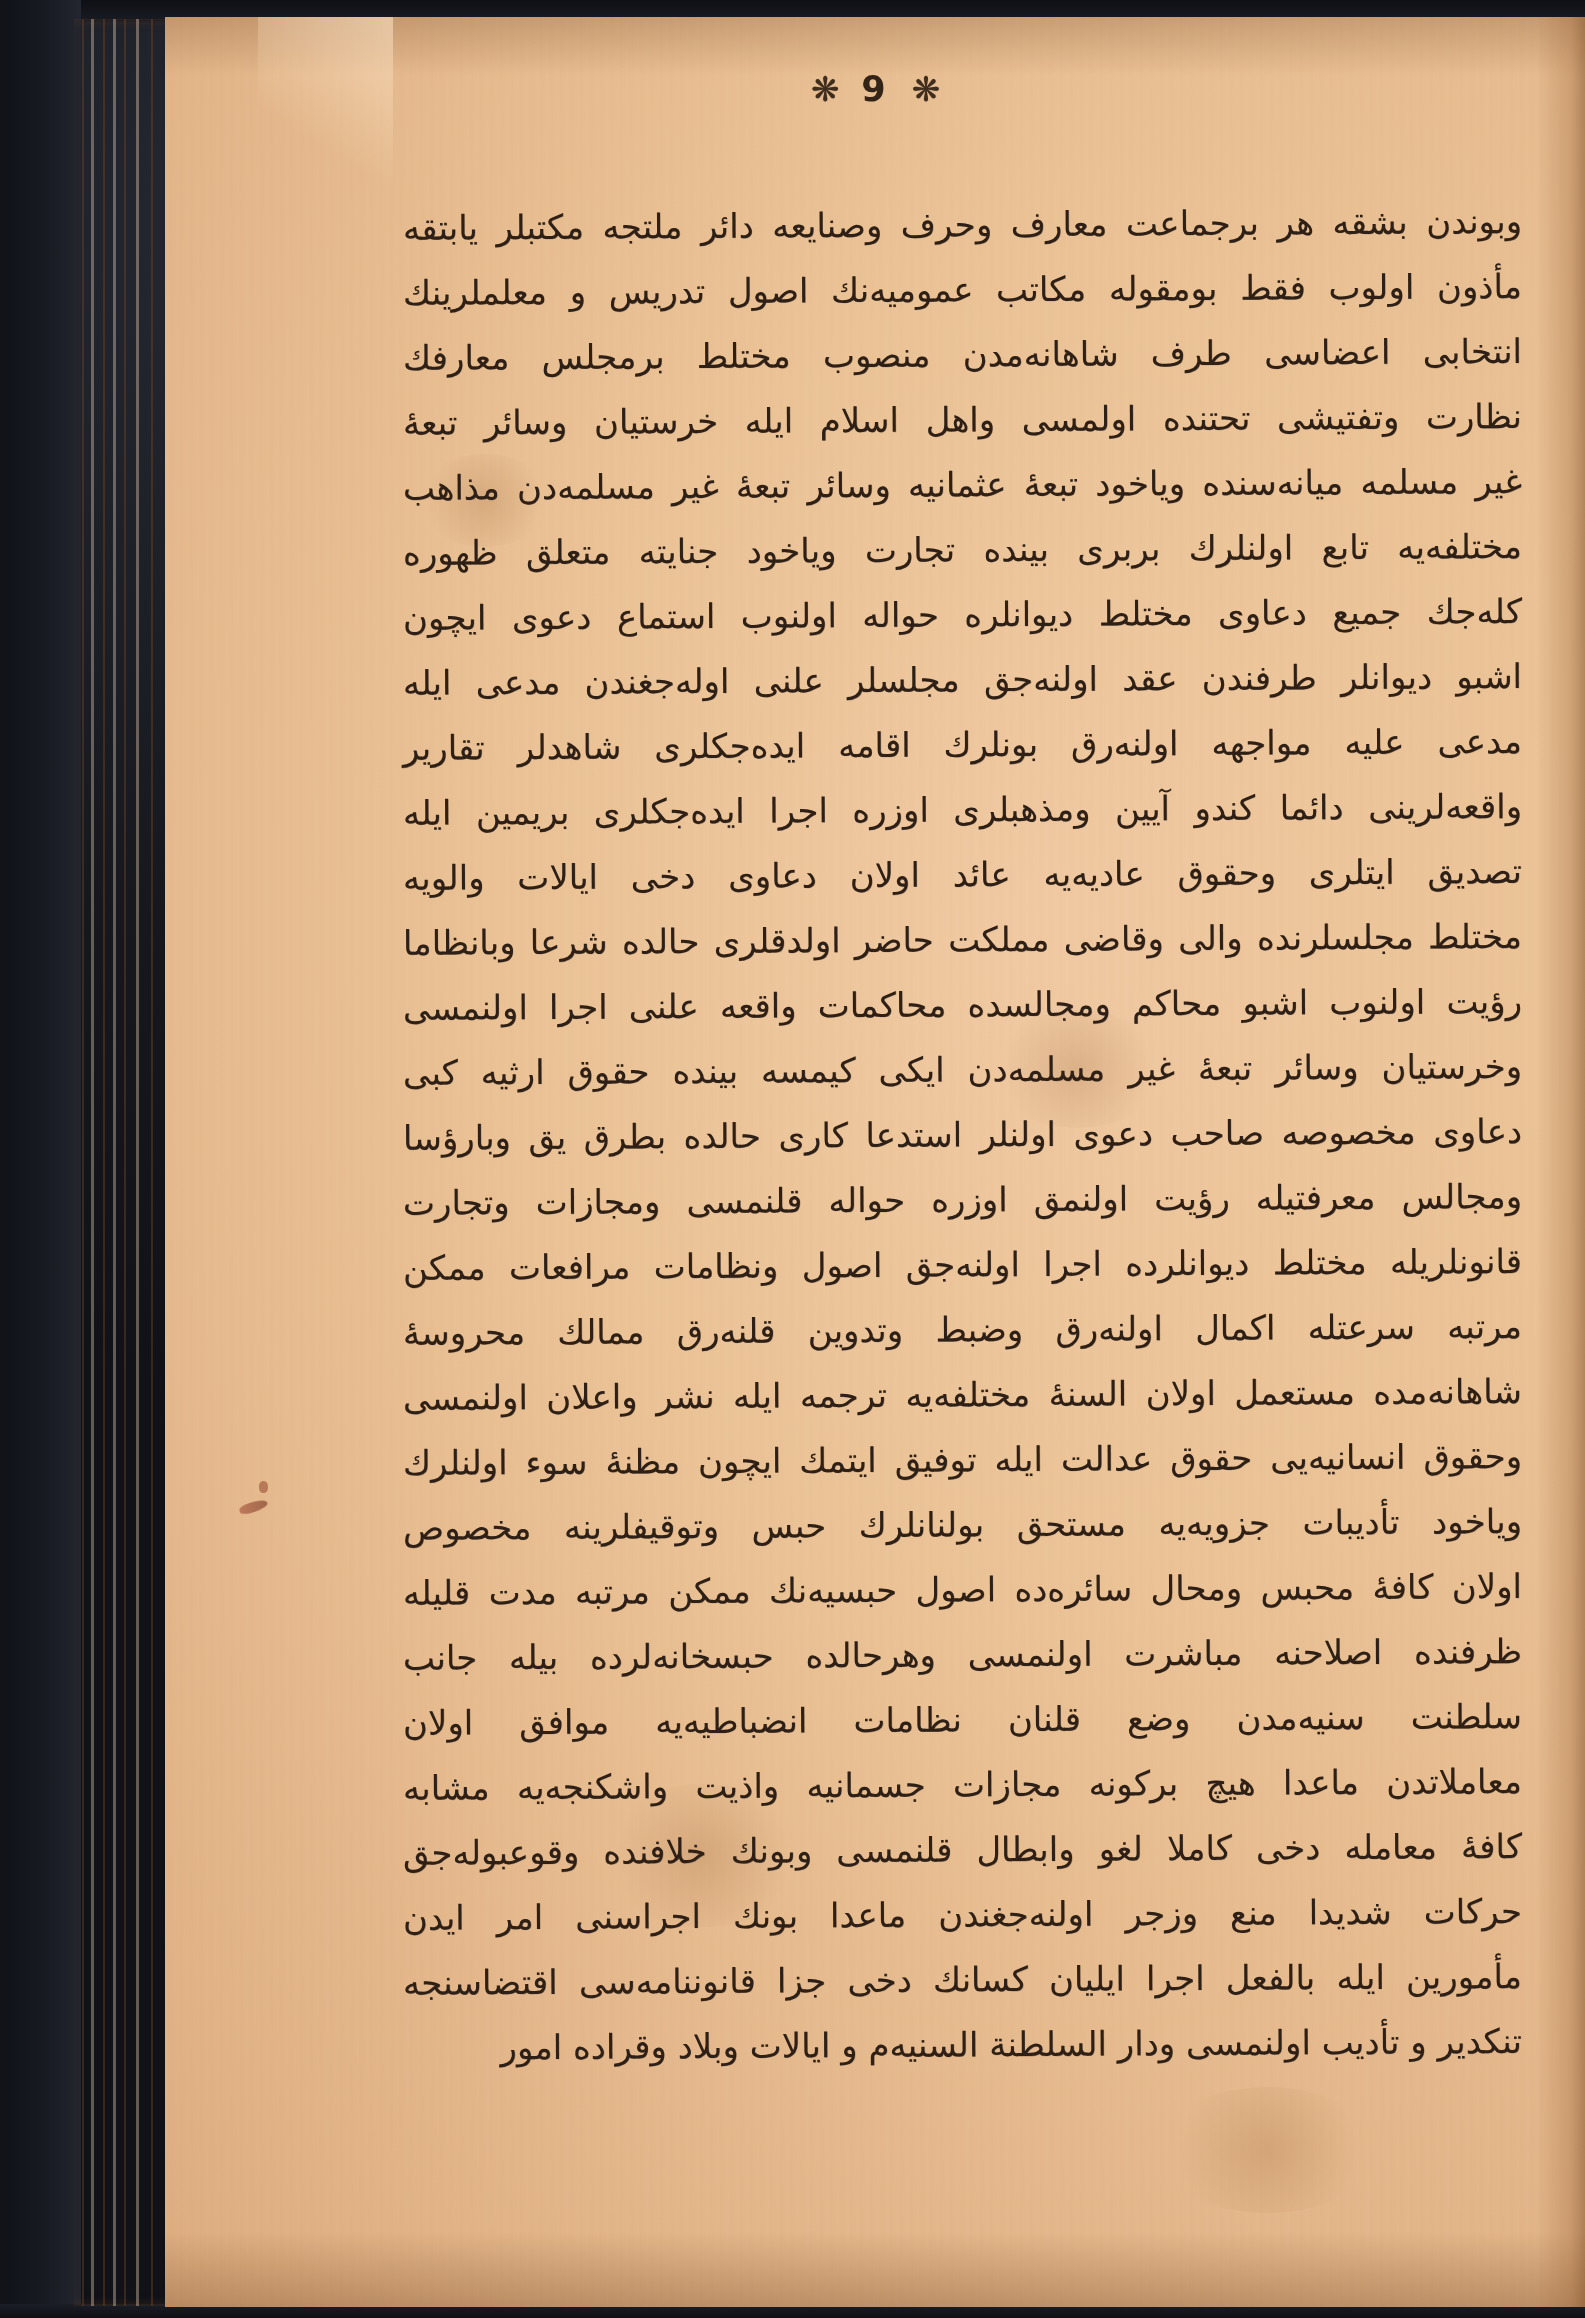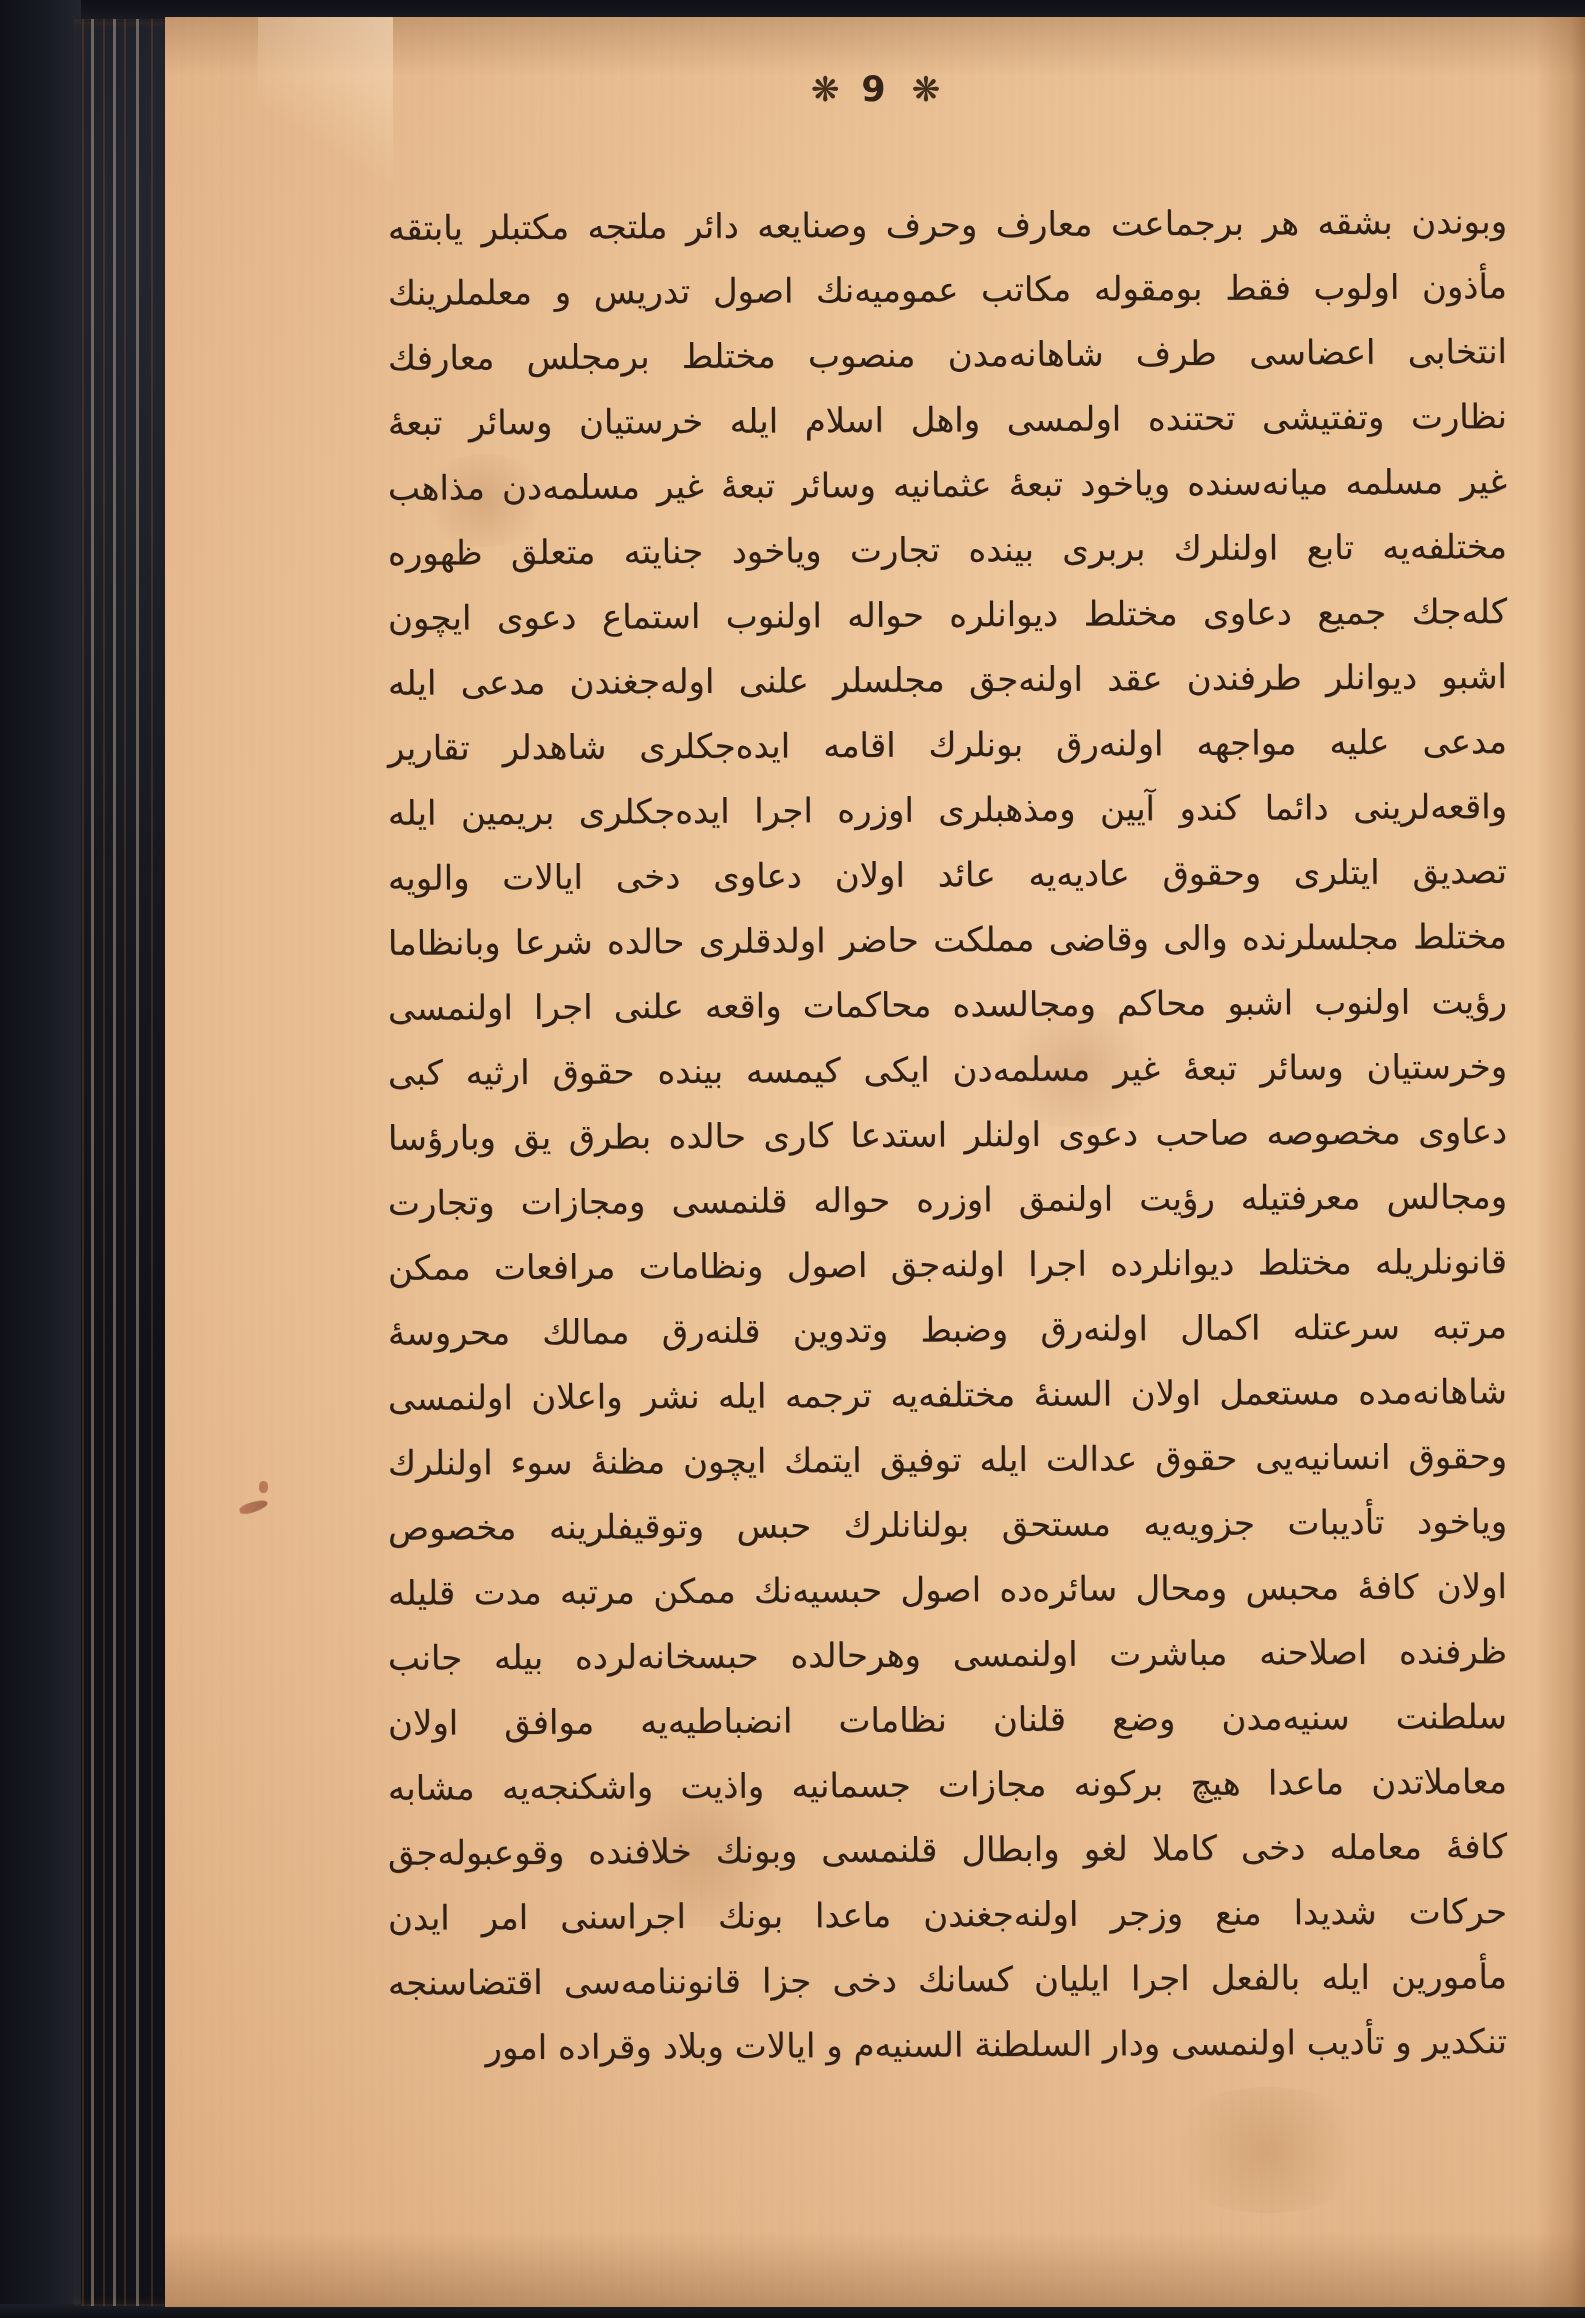--- a/index.html
+++ b/index.html
@@ -114,21 +114,21 @@
   #pagenum {
     font-family:"DejaVu Sans", sans-serif;
     font-size:35px; font-weight:700; letter-spacing:4.2px;
     color:#342418;
     direction:rtl;
   }
 
   
   #textblock {
     position:absolute;
-    right:79px; top:172px;
+    right:64px; top:172px;
     width:1119px;
     direction:rtl;
     text-align:justify;
     text-align-last:justify;
   }
   .tline {
     font-family:"DejaVu Sans", sans-serif;
     font-size:34px;
     line-height:65px;
     height:65px;

